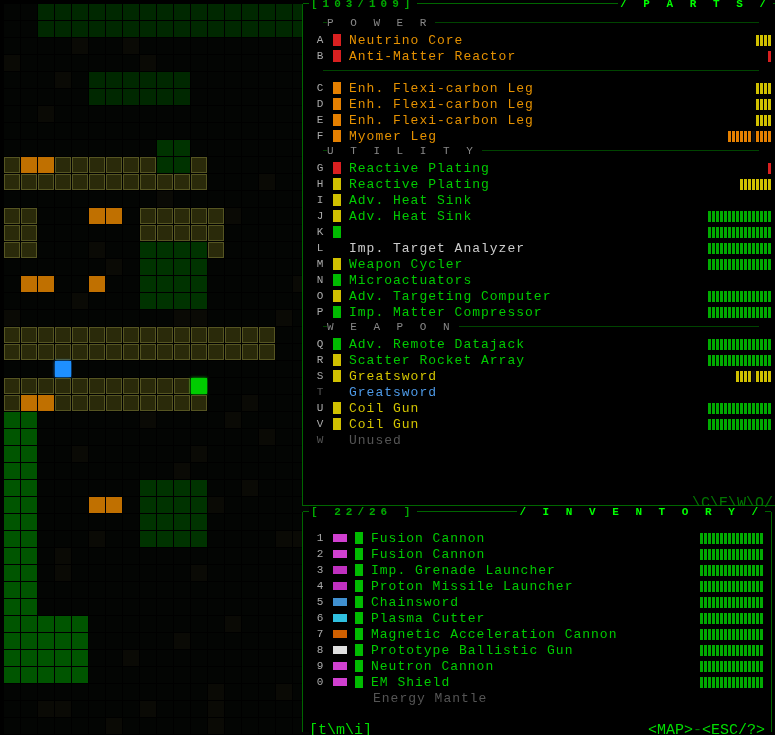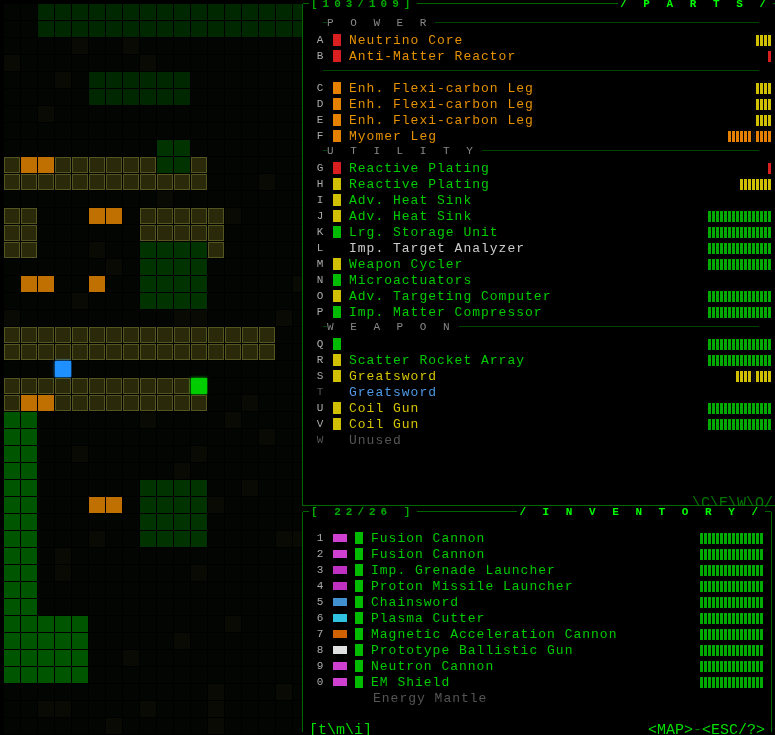--- a/index.html
+++ b/index.html
@@ -1102,21 +1102,20 @@
           <span class="bar b-gr"></span>
           <span class="bar b-gr"></span>
           <span class="bar b-gr"></span>
           <span class="bar b-gr"></span>
           <span class="bar b-gr"></span>
         </span>
       </div>
       <div class="item-row">
       <span class="item-key ">K</span>
       <span class="item-swatch sw-green"></span>
-      <span class="item-name c-green">Lrg. Storage Unit</span>
       <span class="integrity">
           <span class="bar b-gr"></span>
           <span class="bar b-gr"></span>
           <span class="bar b-gr"></span>
           <span class="bar b-gr"></span>
           <span class="bar b-gr"></span>
           <span class="bar b-gr"></span>
           <span class="bar b-gr"></span>
           <span class="bar b-gr"></span>
           <span class="bar b-gr"></span>
@@ -1227,20 +1226,21 @@
           <span class="bar b-gr"></span>
         </span>
       </div>
       <div class="section-row">
         <div class="section-line"></div>
         <span class="section-label">W E A P O N</span>
       </div>
       <div class="item-row">
       <span class="item-key ">Q</span>
       <span class="item-swatch sw-green"></span>
+      <span class="item-name c-green">Adv. Remote Datajack</span>
       <span class="integrity">
           <span class="bar b-gr"></span>
           <span class="bar b-gr"></span>
           <span class="bar b-gr"></span>
           <span class="bar b-gr"></span>
           <span class="bar b-gr"></span>
           <span class="bar b-gr"></span>
           <span class="bar b-gr"></span>
           <span class="bar b-gr"></span>
           <span class="bar b-gr"></span>

